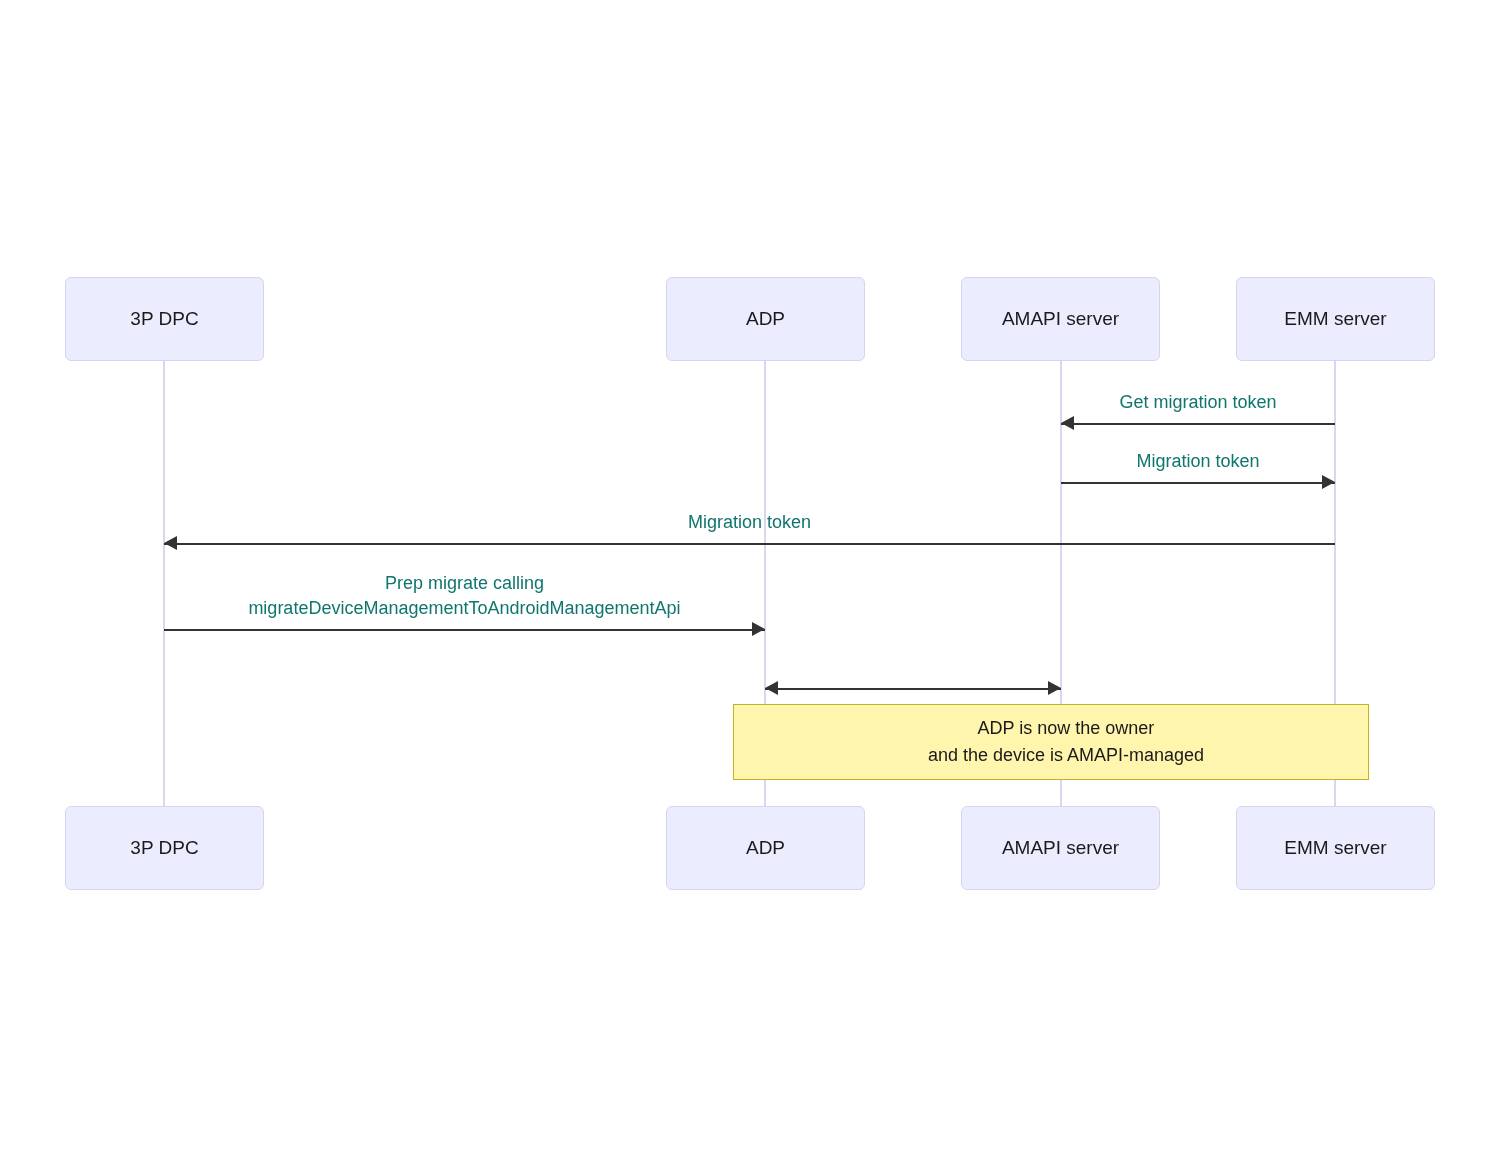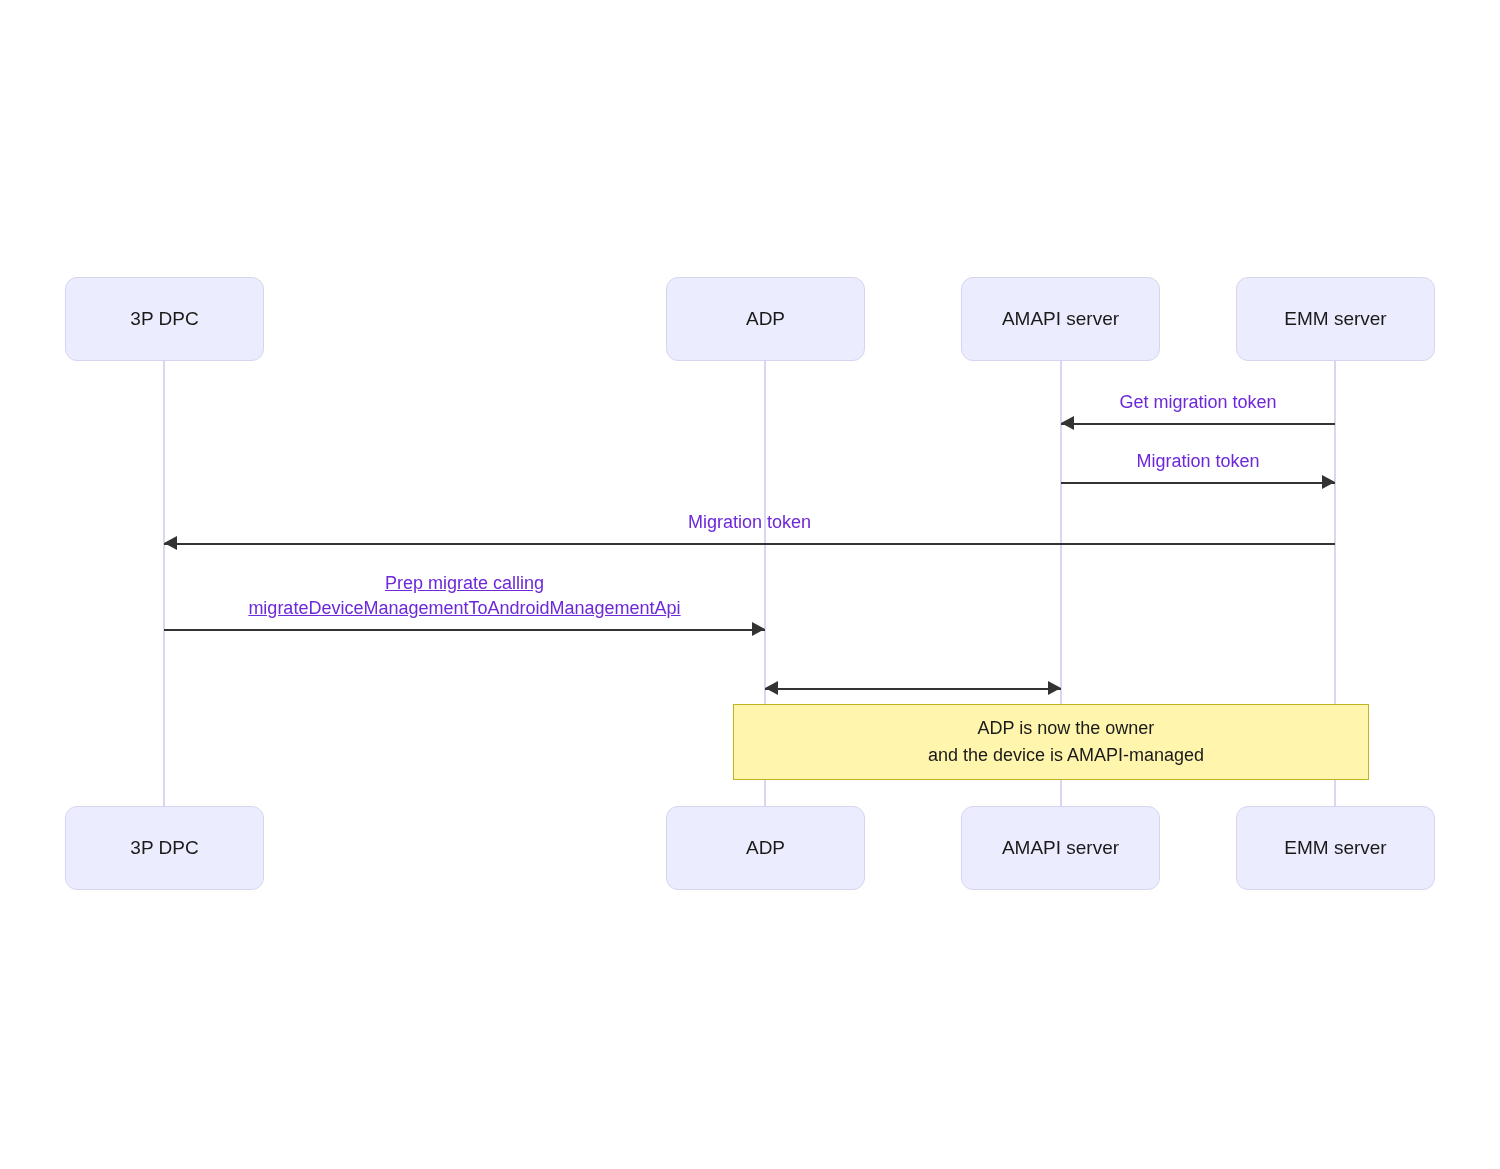--- a/index.html
+++ b/index.html
@@ -16,21 +16,21 @@
     width: 1500px;
     height: 1169px;
     background: #ffffff;
     overflow: hidden;
   }
   .participant {
     position: absolute;
     box-sizing: border-box;
     background: #ececff;
     border: 1px solid #d5d5f0;
-    border-radius: 12px;
+    border-radius: 6px;
     display: flex;
     align-items: center;
     justify-content: center;
     color: #1a1a1a;
     font-size: 19px;
     line-height: 1.2;
     text-align: center;
     white-space: nowrap;
   }
   .lifeline {
@@ -51,21 +51,21 @@
     border-bottom: 7px solid transparent;
   }
   .arrowhead.right {
     border-left: 13px solid #333333;
   }
   .arrowhead.left {
     border-right: 13px solid #333333;
   }
   .msg-label {
     position: absolute;
-    color: #6d28d9;
+    color: #0f766e;
     font-size: 18px;
     line-height: 25px;
     text-align: center;
     white-space: pre-line;
   }
   .note {
     position: absolute;
     box-sizing: border-box;
     background: #fff5ad;
     border: 1px solid #c0b41f;
@@ -108,21 +108,21 @@
   <div class="arrowhead left" style="left:1061px; top:416px;"></div>
 
   <div class="msg-label" style="left:1061px; top:449px; width:274px;">Migration token</div>
   <div class="msg" style="left:1061px; top:482px; width:274px;"></div>
   <div class="arrowhead right" style="left:1322px; top:475px;"></div>
 
   <div class="msg-label" style="left:164px; top:510px; width:1171px;">Migration token</div>
   <div class="msg" style="left:164px; top:543px; width:1171px;"></div>
   <div class="arrowhead left" style="left:164px; top:536px;"></div>
 
-  <div class="msg-label" style="left:164px; top:571px; width:601px;text-decoration:underline;">Prep migrate calling
+  <div class="msg-label" style="left:164px; top:571px; width:601px;">Prep migrate calling
 migrateDeviceManagementToAndroidManagementApi</div>
   <div class="msg" style="left:164px; top:629px; width:601px;"></div>
   <div class="arrowhead right" style="left:752px; top:622px;"></div>
 
   <div class="msg" style="left:765px; top:688px; width:296px;"></div>
   <div class="arrowhead left" style="left:765px; top:681px;"></div>
   <div class="arrowhead right" style="left:1048px; top:681px;"></div>
 
   <div class="note" style="left:733px; top:704px; width:636px; height:76px;padding-left:30px;">ADP is now the owner
 and the device is AMAPI-managed</div>

